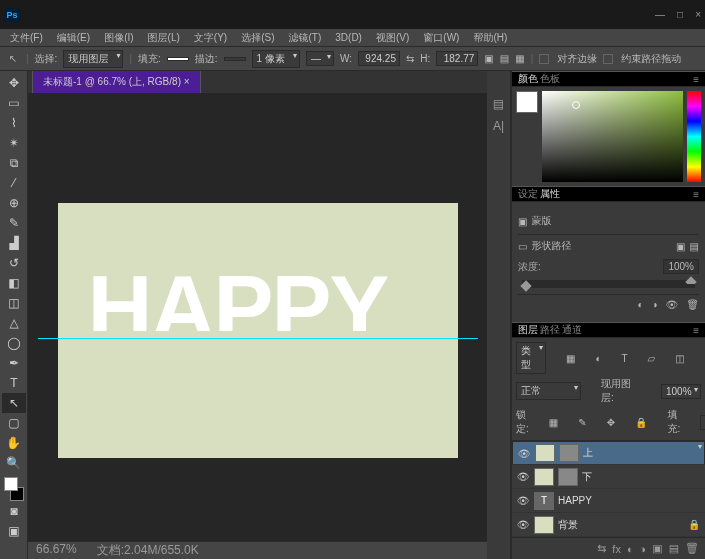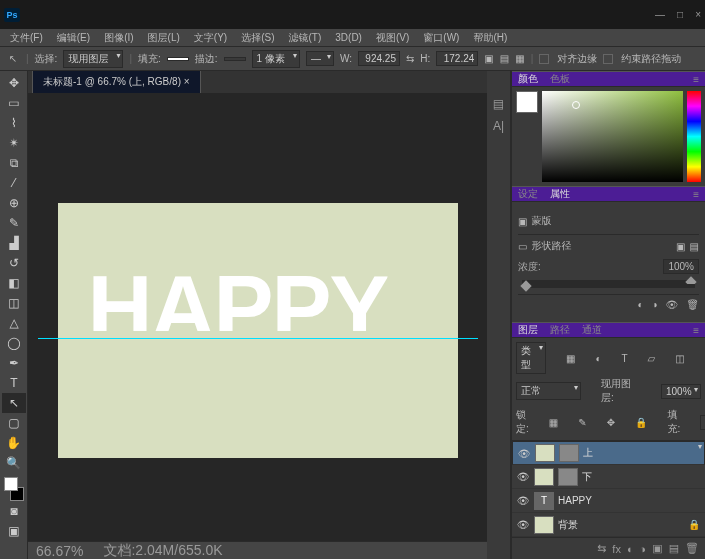--- a/index.html
+++ b/index.html
@@ -20,28 +20,28 @@
 .main{flex:1;display:flex;overflow:hidden}
 .toolbar{width:28px;background:#454545;display:flex;flex-direction:column;padding:2px;gap:0;border-right:1px solid #2a2a2a}
 .tool{width:24px;height:20px;display:flex;align-items:center;justify-content:center;color:#ccc;cursor:pointer;font-size:12px}
 .tool.active{background:#2a2a2a}
 .fgbg{position:relative;width:24px;height:24px;margin-top:4px}
 .fgbg .fg{position:absolute;width:14px;height:14px;background:#fff;border:1px solid #888;top:0;left:2px}
 .fgbg .bg{position:absolute;width:14px;height:14px;background:#000;border:1px solid #888;bottom:0;right:2px}
 .canvas-area{flex:1;background:#262626;display:flex;flex-direction:column;overflow:hidden}
 .tabs{height:22px;background:#333;display:flex;align-items:flex-end;padding-left:4px}
 .tab{background:#3a3a3a;padding:4px 10px;font-size:10px;color:#999;border-top:1px solid #555;border-left:1px solid #555;border-right:1px solid #555;margin-right:2px;cursor:pointer;white-space:nowrap}
-.tab.active{background:#0f172a;color:#ccc}
+.tab.active{background:#4c1d95;color:#ccc}
 .canvas-wrap{flex:1;display:flex;align-items:flex-start;justify-content:center;padding:30px 20px;overflow:hidden;position:relative}
 .artboard{width:400px;height:255px;background:#d8dfc0;position:relative;margin-top:80px}
 .guide-h{position:absolute;left:-20px;right:-20px;height:1px;background:#00e0ff;top:135px}
 .happy{position:absolute;top:60px;left:30px;font-size:90px;font-weight:900;color:#fff;letter-spacing:-2px;line-height:1;font-family:Arial Black,Arial,sans-serif;clip-path:inset(0 0 22px 0)}
-.statusbar{height:18px;background:#454545;display:flex;align-items:center;padding:0 8px;font-size:14px;color:#999;gap:20px;border-top:1px solid #2a2a2a}
+.statusbar{height:18px;background:#454545;display:flex;align-items:flex-start;padding:0 8px;font-size:12px;color:#999;gap:20px;border-top:1px solid #2a2a2a}
 .panels{width:194px;background:#3a3a3a;display:flex;flex-direction:column;border-left:1px solid #2a2a2a}
-.panel-hdr{height:18px;background:#4c1d95;display:flex;align-items:center;padding:0 6px;gap:12px;font-size:10px;border-bottom:1px solid #2a2a2a;border-top:1px solid #555}
+.panel-hdr{height:18px;background:#000000;display:flex;align-items:center;padding:0 6px;gap:2px;font-size:10px;border-bottom:1px solid #2a2a2a;border-top:1px solid #555}
 .panel-hdr span{color:#888;cursor:pointer}
 .panel-hdr span.act{color:#ddd}
 .panel-hdr .menu{margin-left:auto;font-size:10px;cursor:pointer}
 .color-panel{height:138px;display:flex;padding:4px;gap:4px;background:#3a3a3a}
 .swatch-sm{width:22px;height:22px;background:#fff;border:1px solid #666;margin-bottom:2px}
 .gradient-box{flex:1;position:relative;background:linear-gradient(to bottom,rgba(0,0,0,0) 0%,#000 100%),linear-gradient(to right,#fff 0%,#8fbf3f 100%)}
 .hue-bar{width:14px;background:linear-gradient(to bottom,#ff0000,#ff00ff,#0000ff,#00ffff,#00ff00,#ffff00,#ff0000)}
 .picker-dot{position:absolute;width:8px;height:8px;border:1px solid #fff;border-radius:50%;top:10px;left:30px}
 .props-panel{padding:6px;background:#3a3a3a;font-size:10px}
 .prop-row{display:flex;align-items:center;margin:6px 0;gap:4px}
@@ -103,21 +103,21 @@
   <span>填充:</span>
   <span class="numbox" style="background:#fff;width:22px"></span>
   <span>描边:</span>
   <span class="numbox" style="width:22px"></span>
   <span class="sel">1 像素</span>
   <span class="sel" style="width:28px">—</span>
   <span>W:</span>
   <span class="numbox">924.25</span>
   <span>⇆</span>
   <span>H:</span>
-  <span class="numbox">172.24</span>
+  <span class="numbox">182.77</span>
   <span>▣</span>
   <span>▤</span>
   <span>▦</span>
   <span class="sep">|</span>
   <span class="chk"></span>
   <span>对齐边缘</span>
   <span class="chk"></span>
   <span>约束路径拖动</span>
  </div>
 

